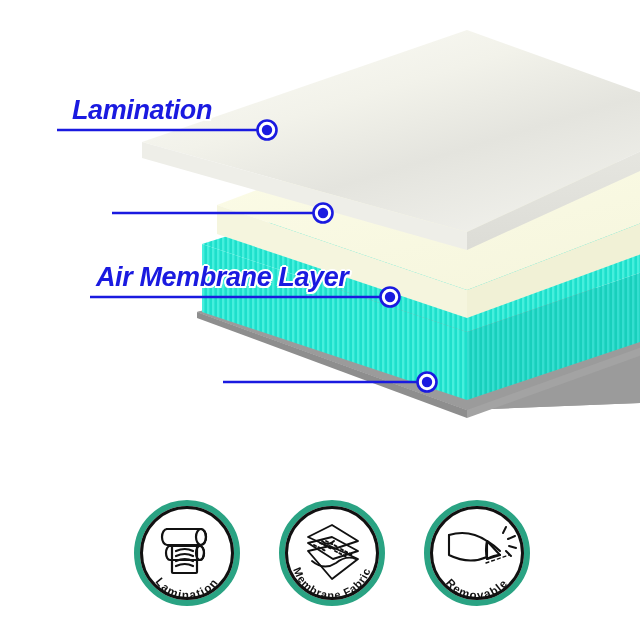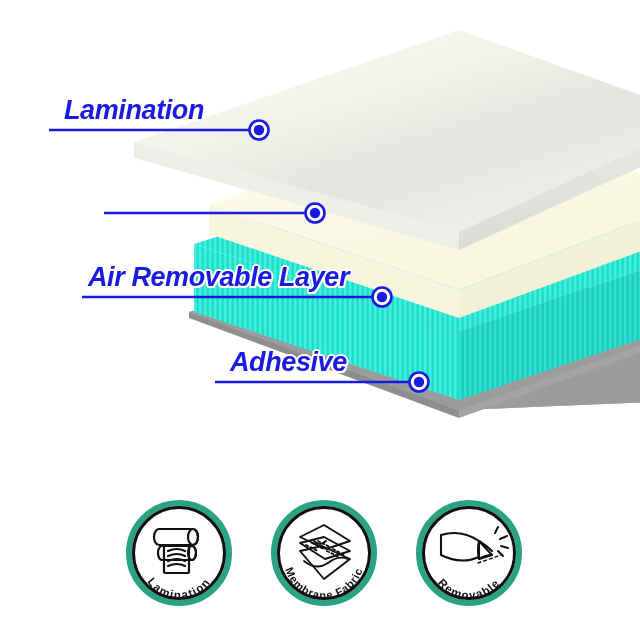--- a/index.html
+++ b/index.html
@@ -3,21 +3,21 @@
 <meta charset="utf-8">
 <style>
   html,body{margin:0;padding:0;}
   body{
     width:640px;height:640px;
     background:#ffffff;
     font-family:"Liberation Sans", sans-serif;
     overflow:hidden;
     position:relative;
   }
-  #stage{position:absolute;left:4px;top:0;width:540px;height:640px;}
+  #stage{position:absolute;left:12px;top:0;width:540px;height:640px;}
   .layer-svg{position:absolute;left:0;top:0;width:640px;height:640px;}
   .callouts{position:absolute;left:0;top:0;width:640px;height:640px;}
 
   .callout-label{
     position:absolute;
     color:#1a1ae0;
     font-weight:bold;
     font-style:italic;
     font-size:27px;
     letter-spacing:-0.4px;
@@ -116,24 +116,21 @@
       <circle cx="415" cy="382" r="9.5" fill="#ffffff" stroke="#1a1ae0" stroke-width="2.6"></circle>
       <circle cx="415" cy="382" r="5.2" fill="#1a1ae0"></circle>
     </g>
   </svg>
 
   <div class="callouts">
     <div class="callout-label" style="left:60px;top:95px;">
       <span>Lamination</span>
     </div>
     <div class="callout-label" style="left:84px;top:262px;">
-      <span>Air Removable Layer</span>
-    </div>
-    <div class="callout-label" style="left:226px;top:347px;">
-      <span>Adhesive</span>
+      <span>Air Membrane Layer</span>
     </div>
   </div>
 
   <div class="badges">
 
     <div class="badge" style="left:121px;top:499px;">
       <svg viewBox="0 0 108 108">
         <defs>
           <path id="arc1" d="M 16,62 A 38,38 0 0 0 92,62" fill="none"></path>
         </defs>

